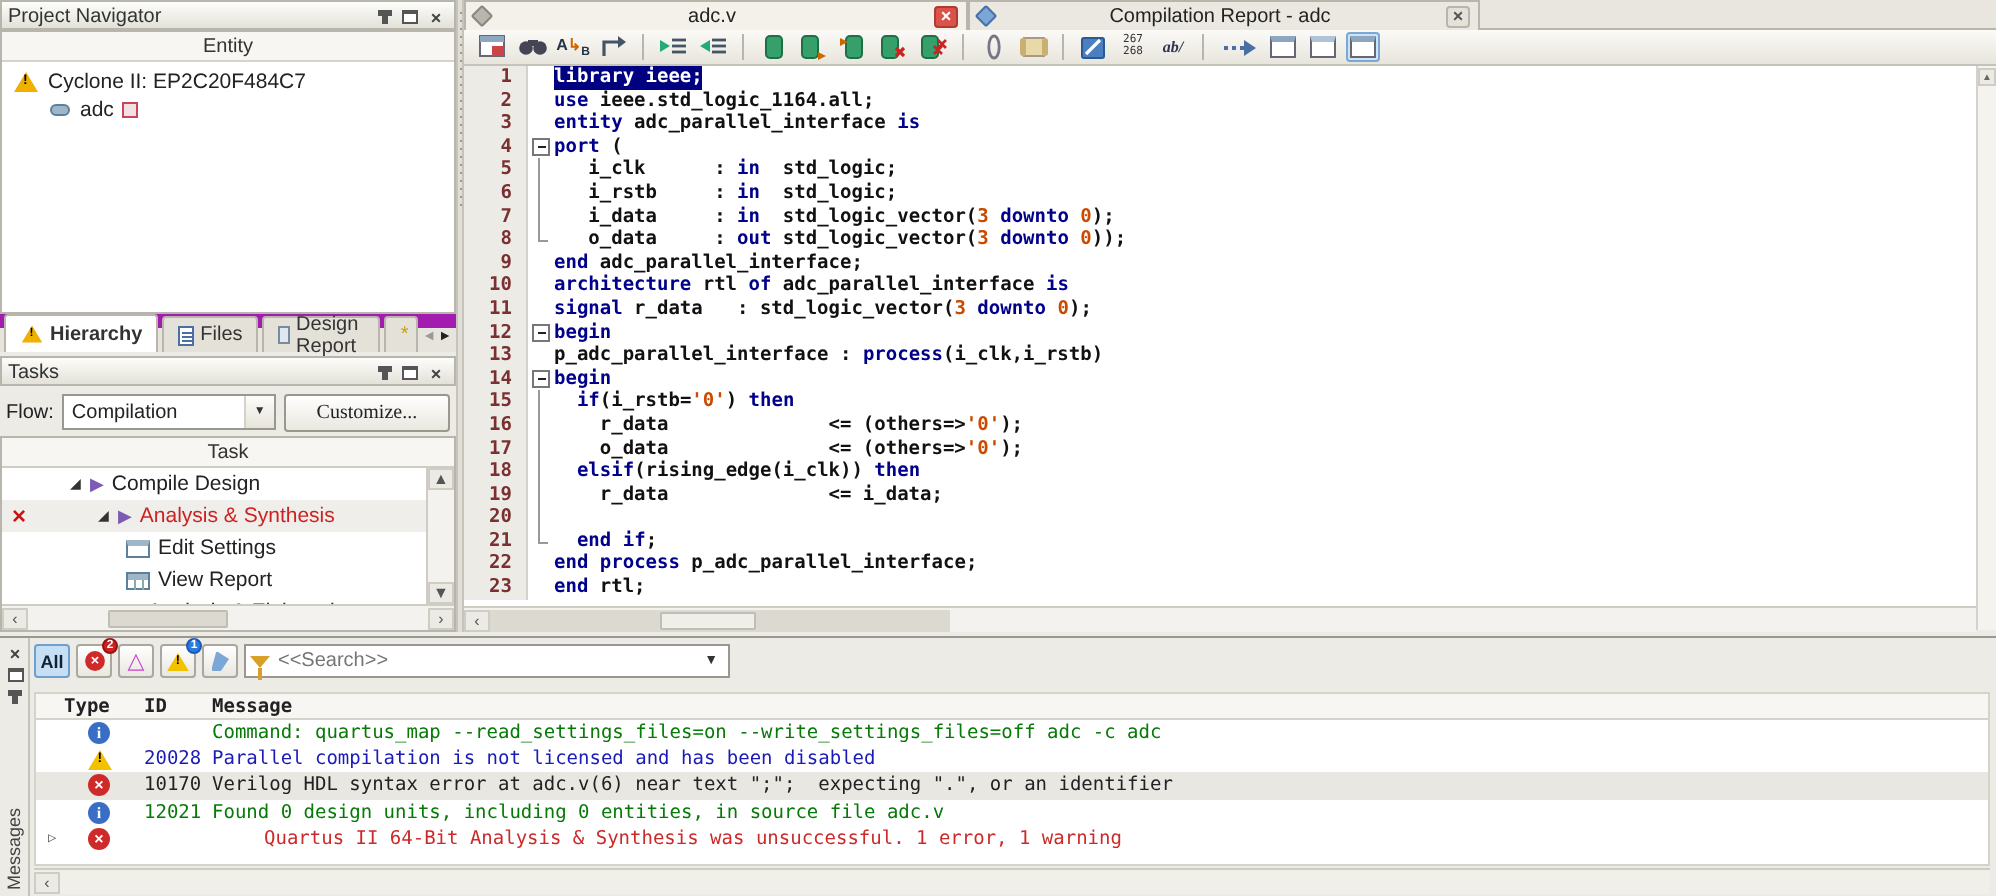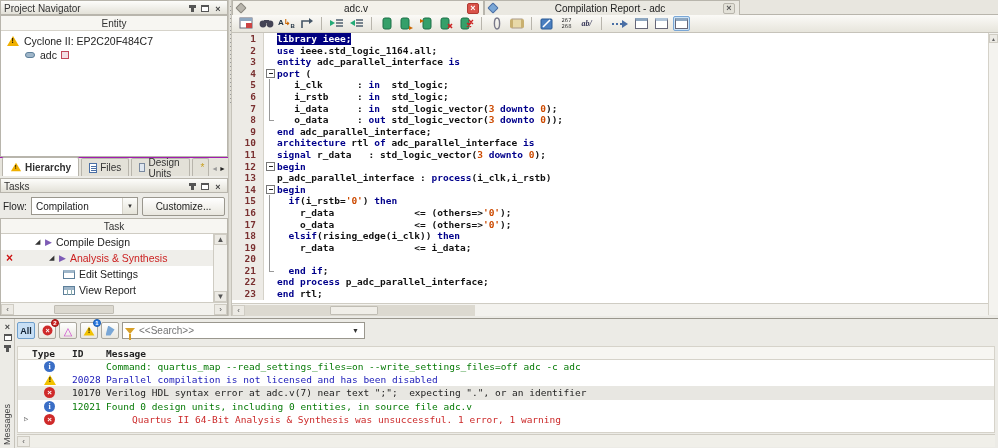--- a/index.html
+++ b/index.html
@@ -19,21 +19,21 @@
   .col-head { background:#f7f6f2; border-bottom:1px solid #d6d3ca; font-size:10px; color:#333; display:flex; align-items:center; justify-content:center; }
 
   
   .tree-row { display:flex; align-items:center; height:14px; font-size:10.5px; color:#222; cursor:default; }
   .warn-tri { position:relative; width:12px; height:10px; display:inline-block; }
   .warn-tri::before { content:""; position:absolute; left:0; top:0; border-left:6px solid transparent; border-right:6px solid transparent; border-bottom:10px solid #f0b000; }
   .warn-tri::after { content:"!"; position:absolute; left:4.5px; top:1px; font:bold 7px "Liberation Sans",sans-serif; color:#000; }
   .inst-ic { width:10px; height:6px; background:#9fb6c9; border:1px solid #5d7f9a; border-radius:3px; }
   .chip-ic { width:8px; height:8px; border:1px solid #c2485a; background:#f3dfe4; margin-left:4px; }
 
-  .nav-tabs { position:absolute; display:flex; align-items:flex-end; height:19px; border-top:1px solid #a21caf; background:#e6e4dc; width:100%; }
+  .nav-tabs { position:absolute; display:flex; align-items:flex-end; height:19px; border-top:7px solid #a21caf; background:#e6e4dc; width:100%; }
   .ntab { height:18px; display:flex; align-items:center; gap:3px; padding:0 7px; font-size:10px; border:1px solid #b8b5ac; border-bottom:none; background:#e3e1d8; margin-left:2px; color:#333; cursor:default; border-radius:2px 2px 0 0; }
   .ntab.active { background:#fff; height:19px; font-weight:bold; }
   .doc-ic { width:8px; height:10px; background:#fff; border:1px solid #4a6fa5; position:relative; }
   .doc-ic::after { content:""; position:absolute; left:1px; top:2px; width:5px; height:1px; background:#4a6fa5; box-shadow:0 2px 0 #4a6fa5, 0 4px 0 #4a6fa5; }
   .du-ic { width:9px; height:9px; background:#dfe7f0; border:1px solid #7a8aa0; }
   .spark { color:#c8a020; font-size:10px; }
 
   
   .btn { background:linear-gradient(#ffffff,#e9e7df); border:1px solid #9a978e; border-radius:2px; font-size:10px; color:#222; display:flex; align-items:center; justify-content:center; cursor:default; }
   .select { background:#fff; border:1px solid #9a978e; display:flex; align-items:center; font-size:10px; padding-left:4px; cursor:default; }
@@ -160,21 +160,21 @@
     <div class="ntab active">
       <span class="warn-tri" style="transform:scale(.85);"></span>
       <span>Hierarchy</span>
     </div>
     <div class="ntab">
       <span class="doc-ic"></span>
       <span>Files</span>
     </div>
     <div class="ntab">
       <span class="du-ic"></span>
-      <span>Design Units</span>
+      <span>Design Report</span>
     </div>
     <div class="ntab" style="width:18px;overflow:hidden;">
       <span class="spark">*</span>
     </div>
     <span style="font-size:7px;color:#999;margin:0 1px 4px 2px;">◄</span>
     <span style="font-size:7px;color:#222;margin:0 2px 4px 0;">►</span>
   </div>
 
   <div class="panel-title" style="left:0;top:178px;width:228px;">
     <span class="t">Tasks</span>
@@ -185,21 +185,21 @@
         <span class="float-ic"></span>
       </span>
     <span class="tbtn xg">×</span>
   </div>
   <div style="position:absolute;left:0;top:194px;width:228px;height:24px;background:#ecebe6;display:flex;align-items:center;padding:0 3px;gap:4px;">
     <span style="font-size:10px;">Flow:</span>
     <div class="select" style="width:118px;height:18px;">
       <span>Compilation</span>
       <span class="arrow">▼</span>
     </div>
-    <div class="btn" style="width:92px;height:19px;">Customize...</div>
+    <div class="btn" style="width:92px;height:19px;font-family:Liberation Serif, serif;">Customize...</div>
   </div>
   <div class="white-box" style="left:0;top:218px;width:228px;height:98px;">
     <div class="col-head" style="height:15px;border-bottom:1px solid #cfccc3;">Task</div>
     <div id="task-rows">
         <div class="task-row">
           <span style="width:34px;flex:none;"></span>
           <span class="exp">◢</span>
           <span class="play-ic">▶</span>
           <span class="">Compile Design</span>
         </div>
@@ -547,21 +547,21 @@
             <span class="ic-warn"></span>
           </span>
           <span class="mid c-blue">20028</span>
           <span class="mtext c-blue">Parallel compilation is not licensed and has been disabled</span>
         </div>
         <div class="mrow selected">
           <span class="micon">
             <span class="ic-err">×</span>
           </span>
           <span class="mid c-black">10170</span>
-          <span class="mtext c-black">Verilog HDL syntax error at adc.v(7) near text ";";  expecting ".", or an identifier</span>
+          <span class="mtext c-black">Verilog HDL syntax error at adc.v(6) near text ";";  expecting ".", or an identifier</span>
         </div>
         <div class="mrow">
           <span class="micon">
             <span class="ic-info">i</span>
           </span>
           <span class="mid c-green">12021</span>
           <span class="mtext c-green">Found 0 design units, including 0 entities, in source file adc.v</span>
         </div>
         <div class="mrow">
           <span class="mexp">▷</span>

